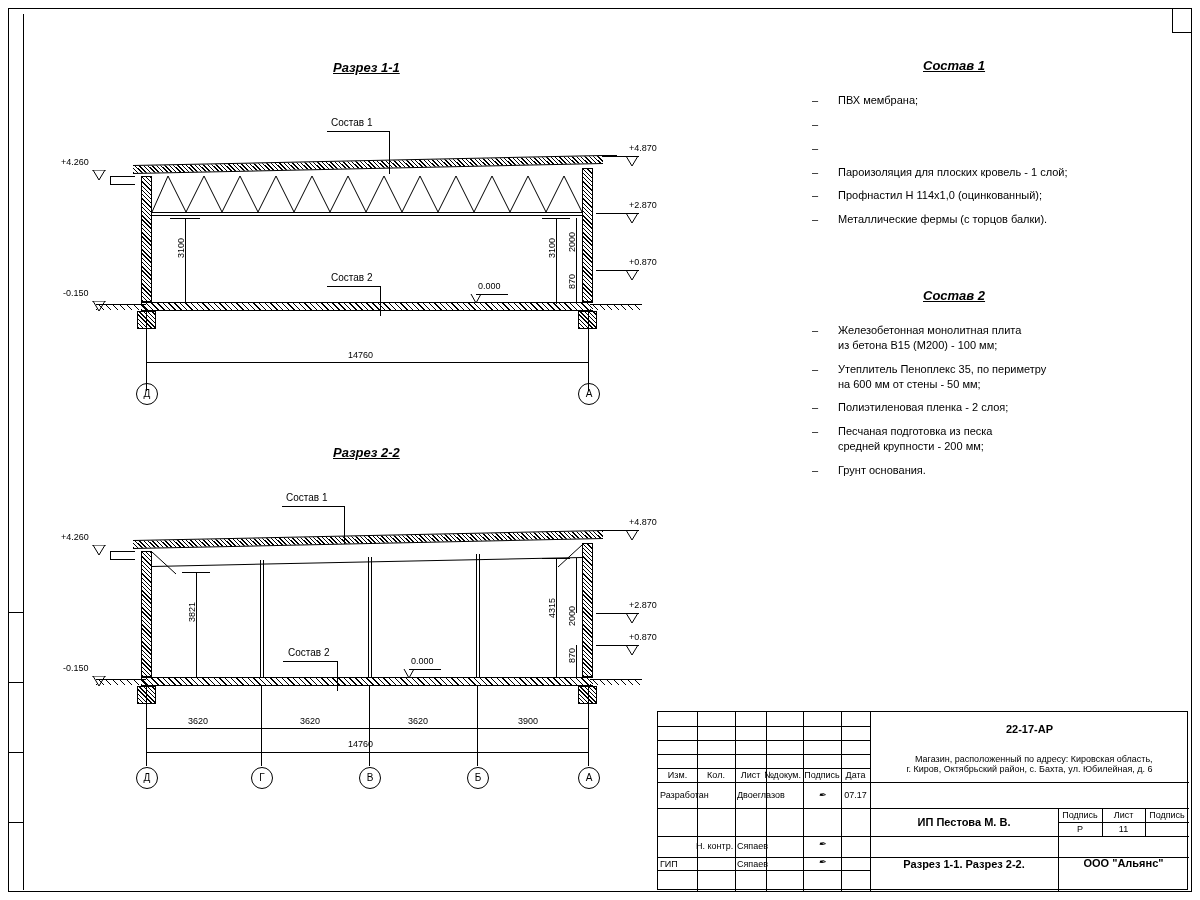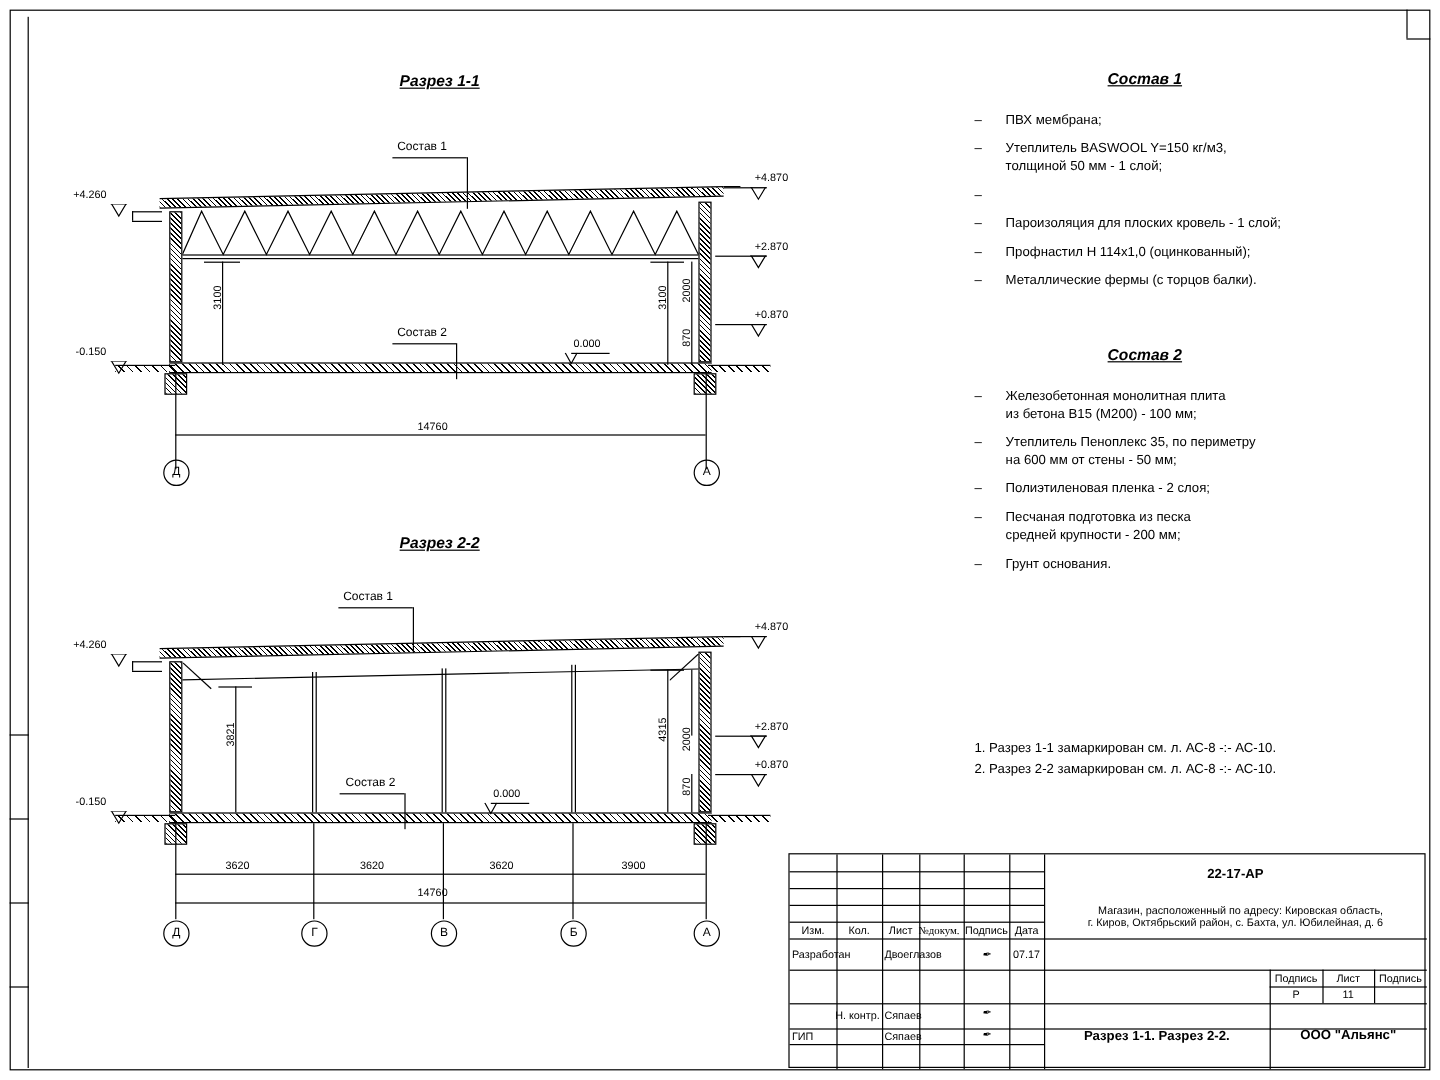--- a/index.html
+++ b/index.html
@@ -282,22 +282,20 @@
   <div class="axis-circ" style="left:578px;top:767px;">А</div>
 
   <div class="spec-title" style="left:923px;top:58px;">Состав 1</div>
   <div class="spec-list" style="left:812px;top:93px;width:340px;">
     <div class="spec-item">
         <span class="spec-dash">–</span>
         <span class="spec-txt">ПВХ мембрана;</span>
       </div>
     <div class="spec-item">
         <span class="spec-dash">–</span>
-        <span class="spec-txt">Утеплитель BASWOOL Y=150 кг/м3,
-толщиной 50 мм - 1 слой;</span>
       </div>
     <div class="spec-item">
         <span class="spec-dash">–</span>
       </div>
     <div class="spec-item">
         <span class="spec-dash">–</span>
         <span class="spec-txt">Пароизоляция для плоских кровель - 1 слой;</span>
       </div>
     <div class="spec-item">
         <span class="spec-dash">–</span>
@@ -329,22 +327,20 @@
         <span class="spec-dash">–</span>
         <span class="spec-txt">Песчаная подготовка из песка
 средней крупности             - 200 мм;</span>
       </div>
     <div class="spec-item">
         <span class="spec-dash">–</span>
         <span class="spec-txt">Грунт основания.</span>
       </div>
   </div>
 
-  <div class="notes" style="left:812px;top:616px;width:360px;">1. Разрез 1-1 замаркирован см. л. АС-8 -:- АС-10.
-2. Разрез 2-2 замаркирован см. л. АС-8 -:- АС-10.</div>
 
   <div class="stamp">
 
     <div class="ln v1" style="left:39px;top:0;height:179px;"></div>
     <div class="ln v1" style="left:77px;top:0;height:179px;"></div>
     <div class="ln v1" style="left:108px;top:0;height:179px;"></div>
     <div class="ln v1" style="left:145px;top:0;height:179px;"></div>
     <div class="ln v1" style="left:183px;top:0;height:179px;"></div>
     <div class="ln v1" style="left:212px;top:0;height:179px;"></div>
     <div class="ln h1" style="left:0;top:14px;width:212px;"></div>
@@ -358,40 +354,41 @@
     <div class="ln h1" style="left:0;top:158px;width:212px;"></div>
 
     <div class="ln v1" style="left:400px;top:96px;height:83px;"></div>
     <div class="ln v1" style="left:444px;top:96px;height:28px;"></div>
     <div class="ln v1" style="left:487px;top:96px;height:28px;"></div>
     <div class="ln h1" style="left:400px;top:110px;width:131px;"></div>
 
     <div class="t" style="left:0;top:56px;width:39px;height:14px;">Изм.</div>
     <div class="t" style="left:39px;top:56px;width:38px;height:14px;">Кол.</div>
     <div class="t" style="left:77px;top:56px;width:31px;height:14px;">Лист</div>
-    <div class="t" style="left:104px;top:56px;width:41px;height:14px;font-family:Liberation Serif, serif;">№докум.</div>
+    <div class="t" style="left:104px;top:56px;width:41px;height:14px;">№докум.</div>
     <div class="t" style="left:145px;top:56px;width:38px;height:14px;">Подпись</div>
     <div class="t" style="left:183px;top:56px;width:29px;height:14px;">Дата</div>
 
     <div class="t" style="left:2px;top:70px;width:76px;height:26px;justify-content:flex-start;">Разработан</div>
     <div class="t" style="left:79px;top:70px;width:66px;height:26px;justify-content:flex-start;">Двоеглазов</div>
     <div class="t sig" style="left:145px;top:70px;width:38px;height:26px;">✒</div>
     <div class="t" style="left:183px;top:70px;width:29px;height:26px;">07.17</div>
 
     <div class="t" style="left:2px;top:124px;width:76px;height:21px;justify-content:flex-start;margin-left:36px;">Н. контр.</div>
     <div class="t" style="left:79px;top:124px;width:66px;height:21px;justify-content:flex-start;">Сяпаев</div>
     <div class="t sig" style="left:145px;top:122px;width:38px;height:21px;">✒</div>
 
     <div class="t" style="left:2px;top:145px;width:76px;height:14px;justify-content:flex-start;">ГИП</div>
     <div class="t" style="left:79px;top:145px;width:66px;height:14px;justify-content:flex-start;">Сяпаев</div>
     <div class="t sig" style="left:145px;top:140px;width:38px;height:21px;">✒</div>
 
     <div class="t bold" style="left:212px;top:0;width:319px;height:34px;">22-17-АР</div>
     <div class="t" style="left:216px;top:34px;width:311px;height:36px;white-space:pre-line;text-align:right;">Магазин, расположенный по адресу: Кировская область,
 г. Киров, Октябрьский район, с. Бахта, ул. Юбилейная, д. 6</div>
+    <div class="t bold" style="left:212px;top:96px;width:188px;height:28px;">ИП Пестова М. В.</div>
     <div class="t bold" style="left:212px;top:132px;width:188px;height:40px;">Разрез 1-1. Разрез 2-2.</div>
 
     <div class="t" style="left:400px;top:96px;width:44px;height:14px;">Подпись</div>
     <div class="t" style="left:444px;top:96px;width:43px;height:14px;">Лист</div>
     <div class="t" style="left:487px;top:96px;width:44px;height:14px;">Подпись</div>
     <div class="t" style="left:400px;top:110px;width:44px;height:14px;">Р</div>
     <div class="t" style="left:444px;top:110px;width:43px;height:14px;">11</div>
     <div class="t bold" style="left:400px;top:124px;width:131px;height:55px;">ООО "Альянс"</div>
   </div>
 

